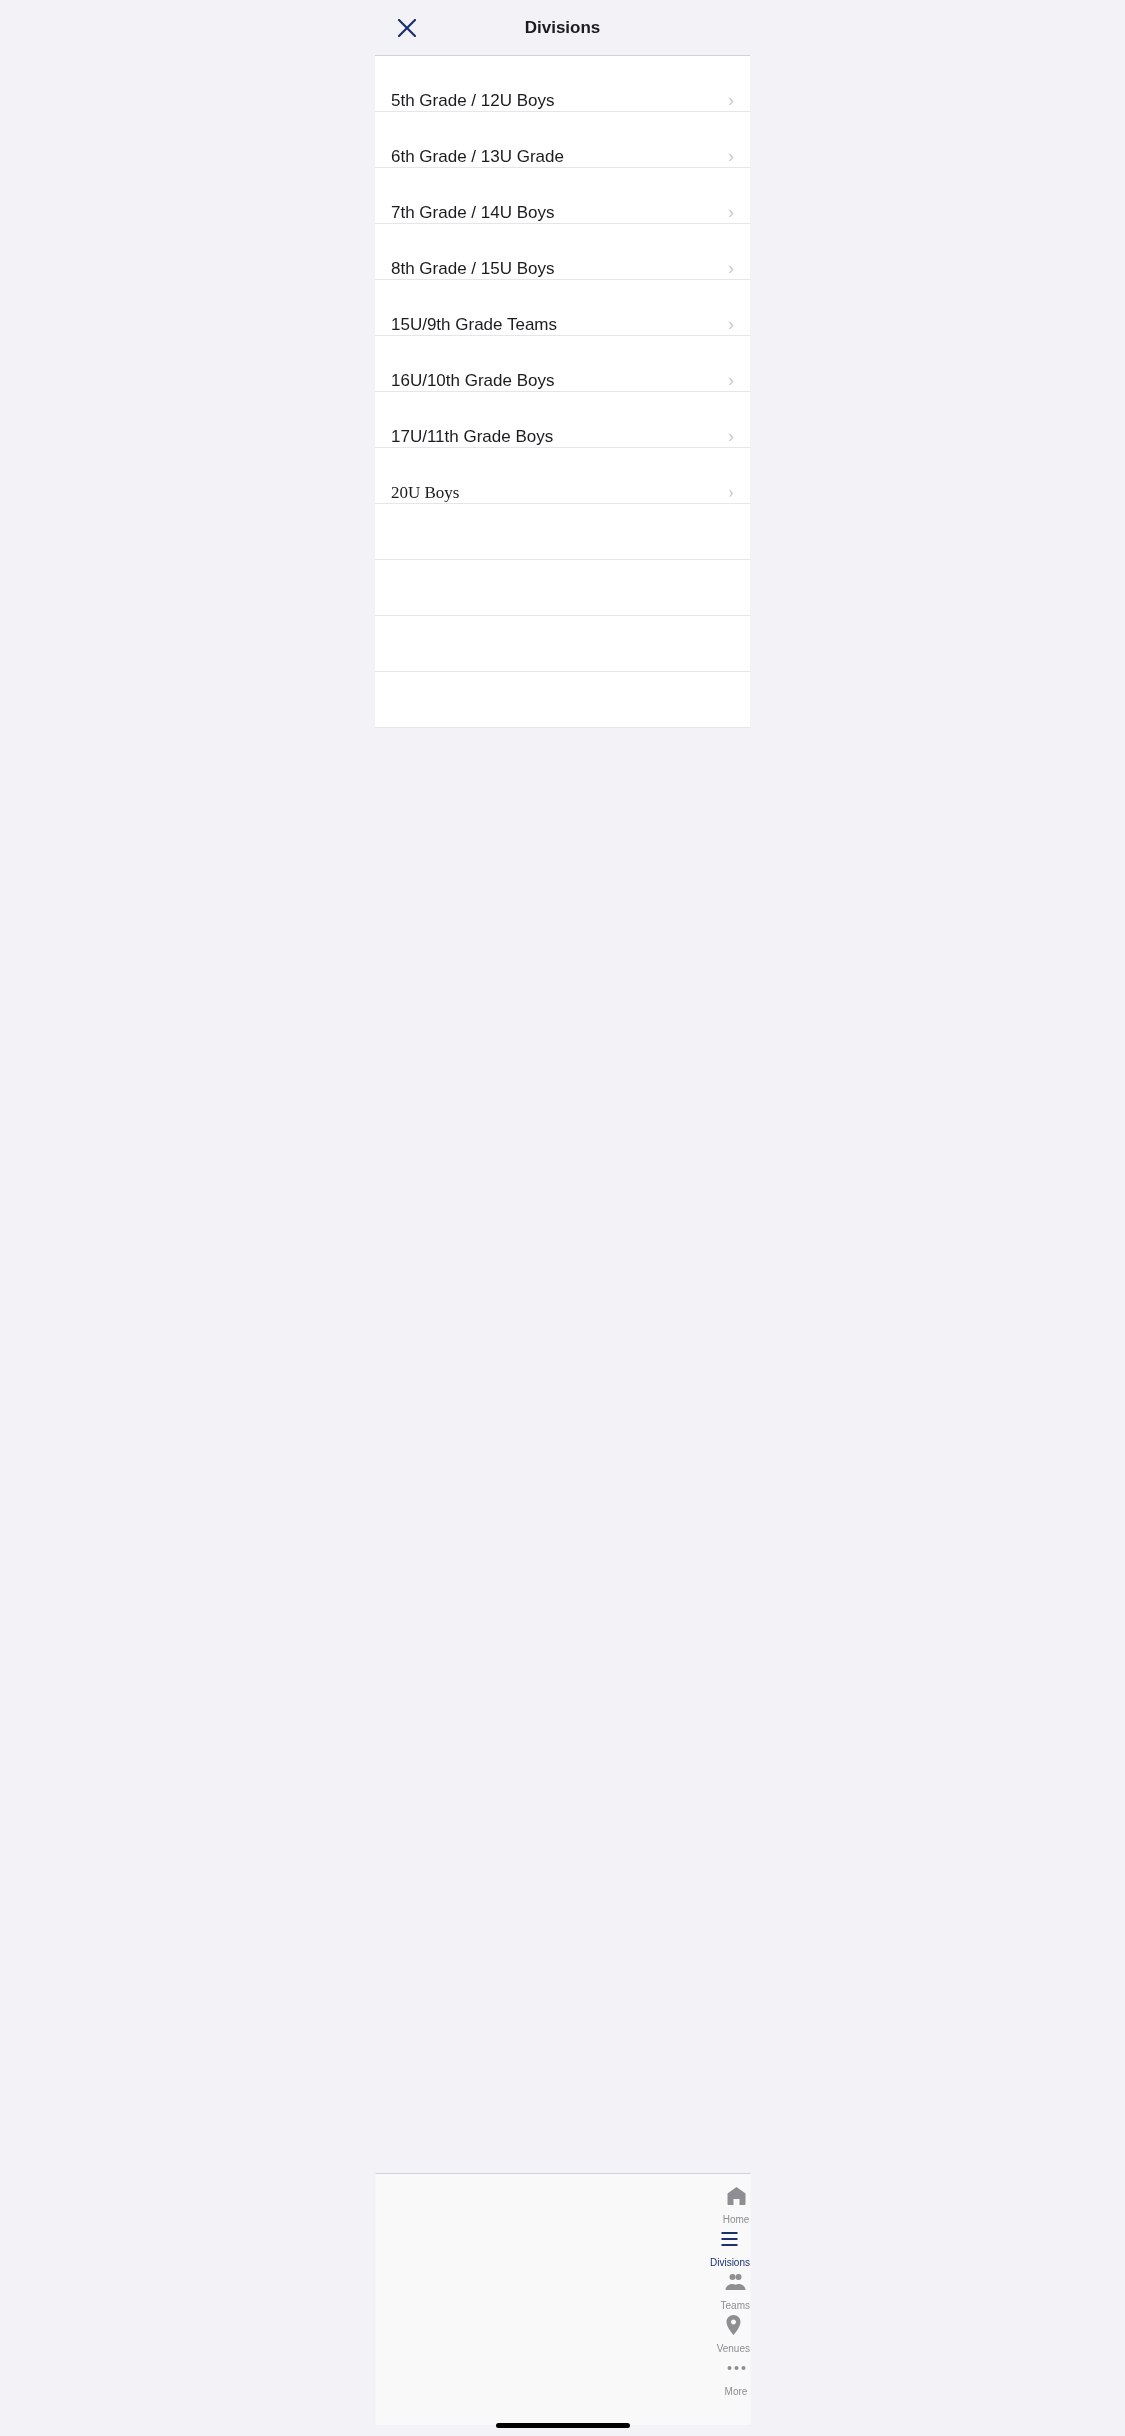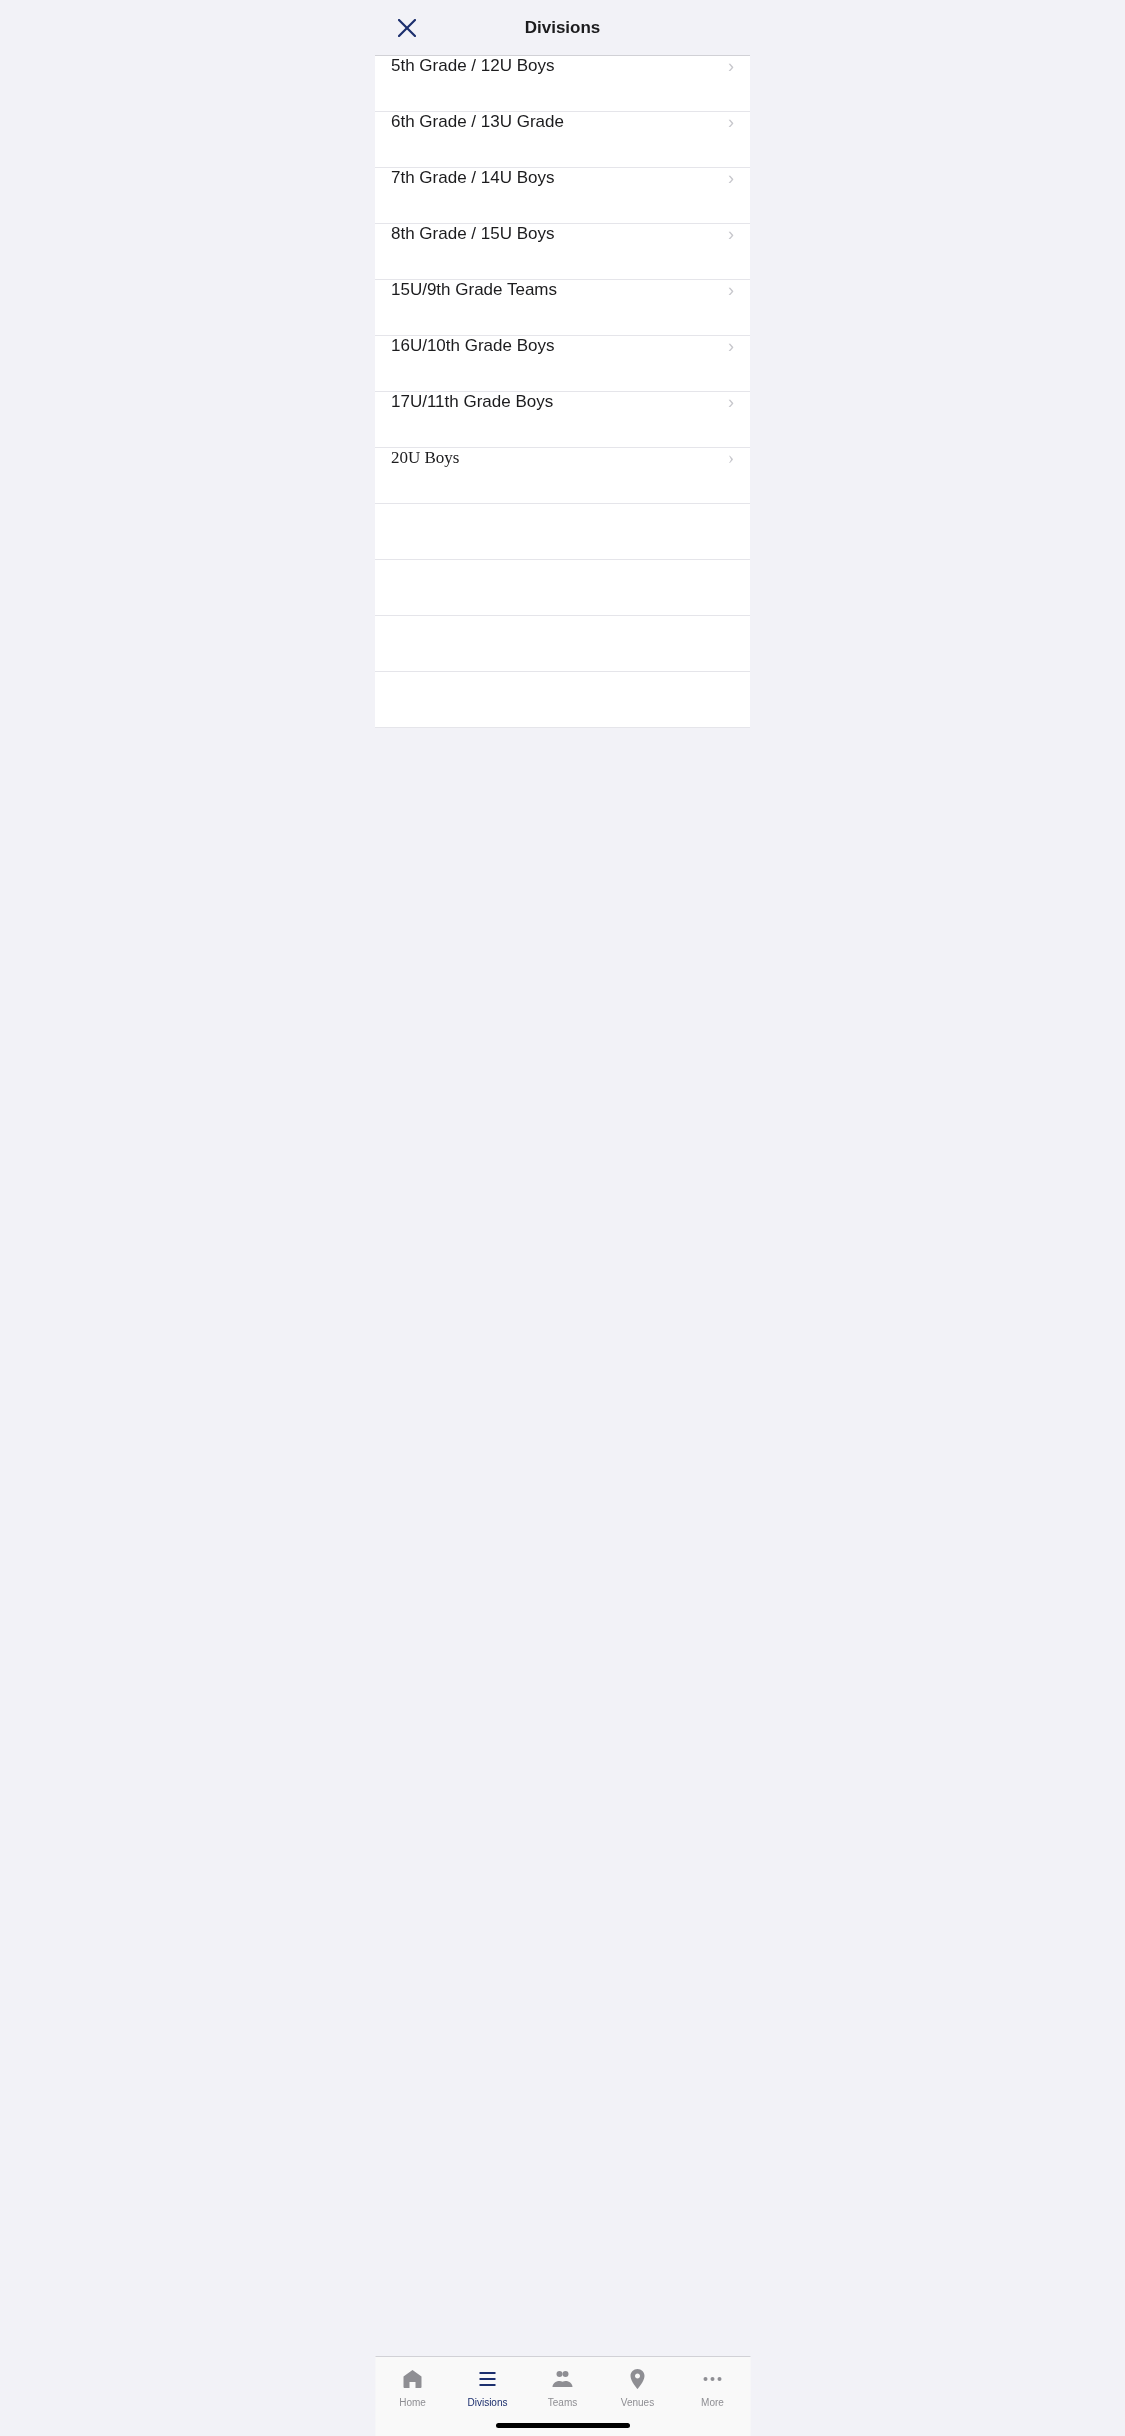--- a/index.html
+++ b/index.html
@@ -47,21 +47,21 @@
       text-align: center;
     }
 
     
     .list-container {
       background: #ffffff;
     }
 
     .list-item {
       display: flex;
-      align-items: flex-start;
+      align-items: flex-end;
       justify-content: space-between;
       padding: 0 16px;
       height: 56px;
       border-bottom: 1px solid #e5e5ea;
       background: #ffffff;
       cursor: pointer;
     }
 
     .list-item:last-child {
       border-bottom: 1px solid #e5e5ea;
@@ -87,31 +87,32 @@
 
     .empty-row {
       height: 56px;
       border-bottom: 1px solid #e5e5ea;
       background: #ffffff;
     }
 
     
     .tab-bar {
       position: fixed;
-      bottom: 0;
+      bottom: 11px;
       left: 50%;
       transform: translateX(-50%);
       width: 375px;
       background: #f9f9f9;
       border-top: 1px solid #d1d1d6;
       display: flex;
       align-items: flex-end;
       justify-content: space-around;
       padding: 8px 0 28px 0;
       z-index: 100;
+      flex-direction: column;
     }
 
     .tab-item {
       display: flex;
       flex-direction: column;
       align-items: center;
       gap: 4px;
       cursor: pointer;
       flex: 1;
     }

